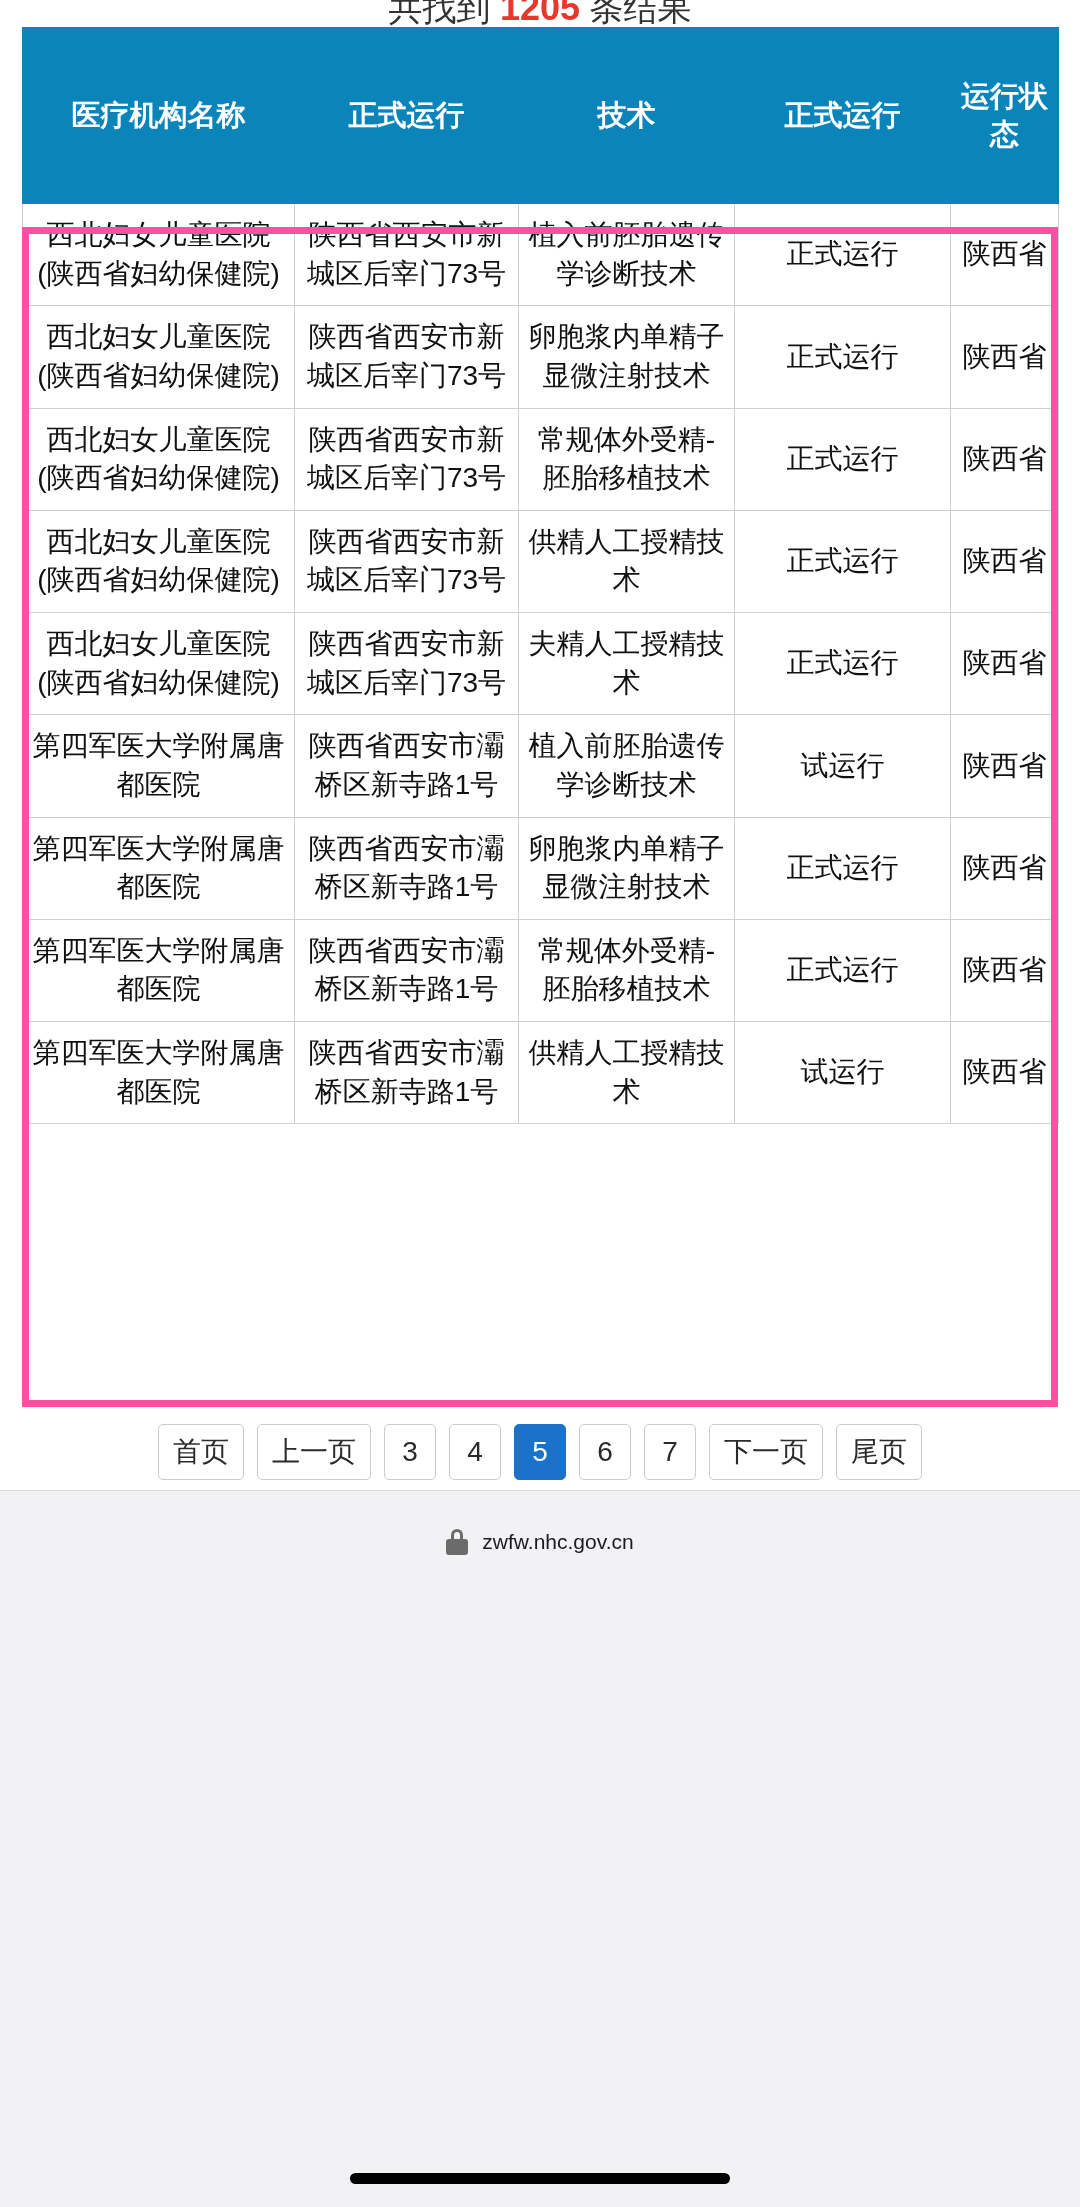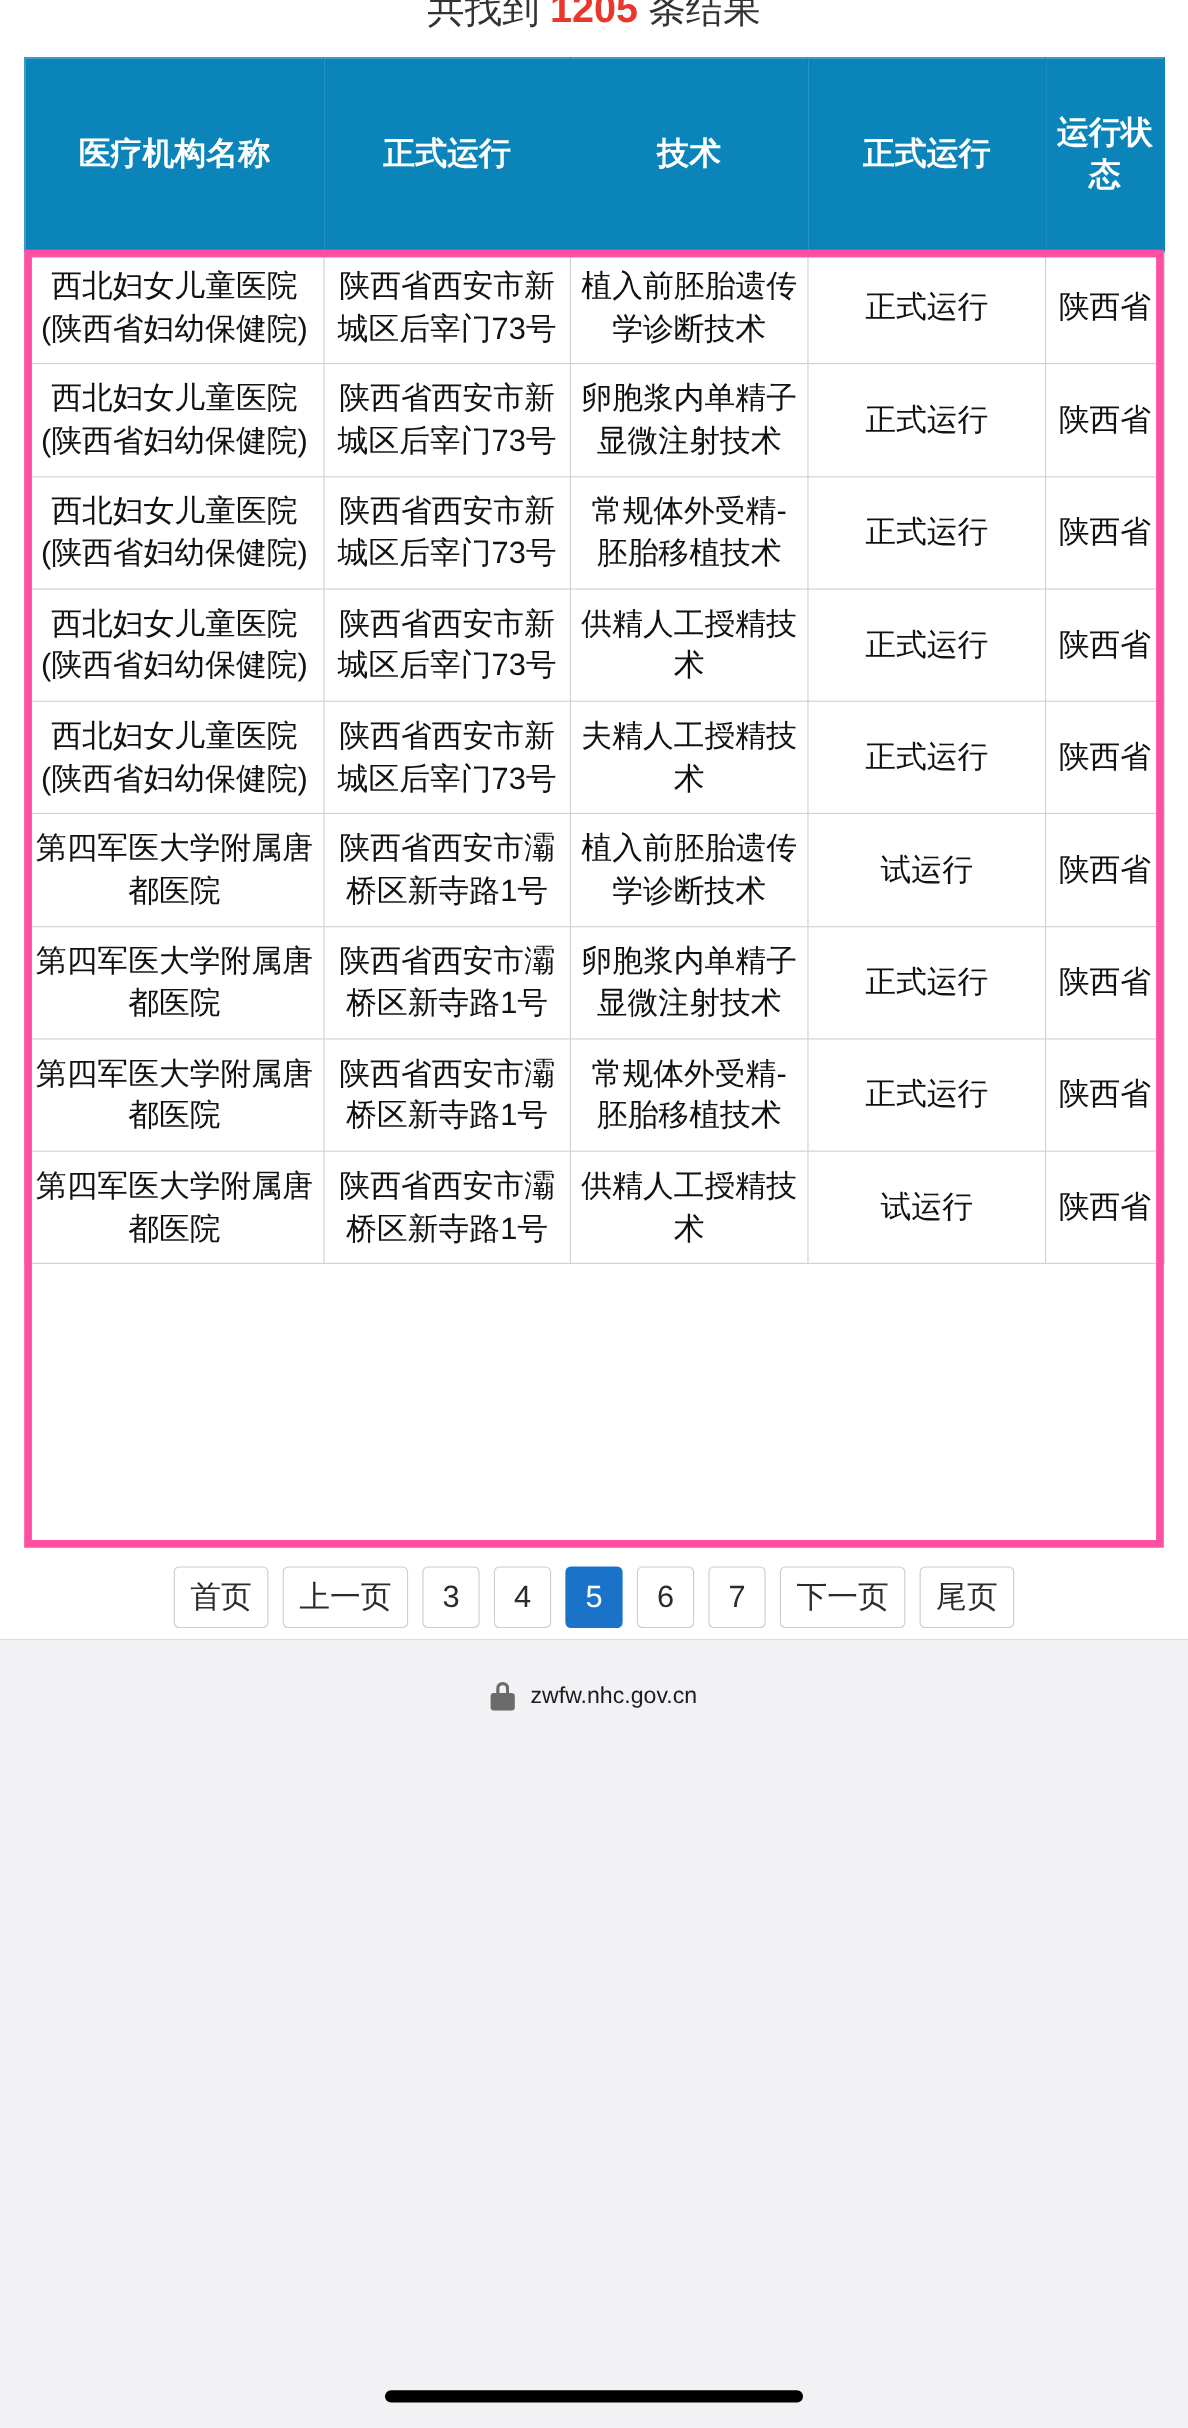--- a/index.html
+++ b/index.html
@@ -29,21 +29,21 @@
   }
   .result-line .count {
     color: #e8372b;
     font-weight: bold;
     font-size: 36px;
   }
 
   
   .table-wrap {
     position: absolute;
-    top: 52px;
+    top: 27px;
     left: 22px;
     width: 996px;
   }
   table.data {
     border-collapse: collapse;
     width: 1036px;
     table-layout: fixed;
   }
   table.data th {
     background: #0a84b9;

